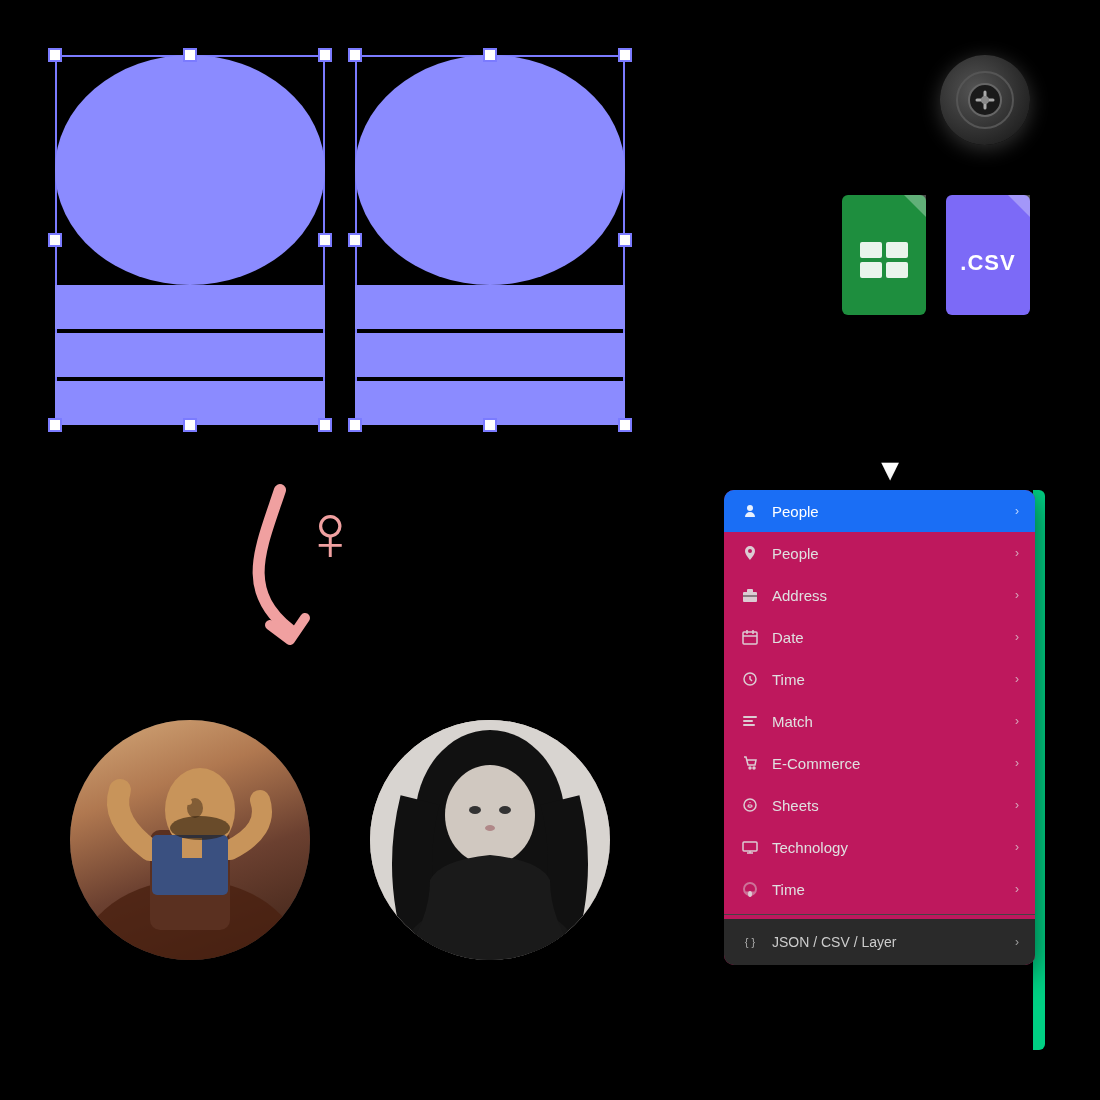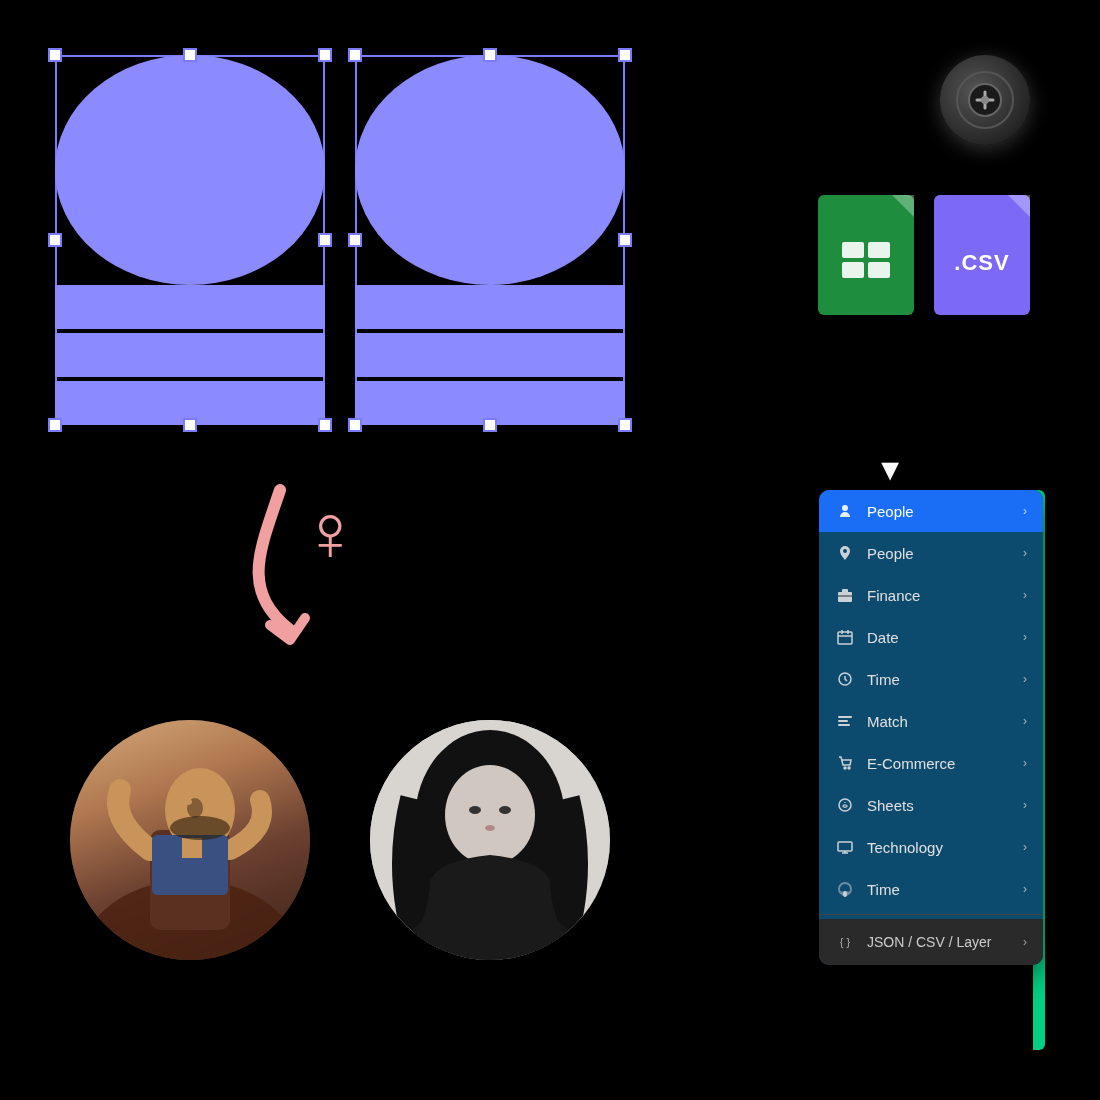--- a/index.html
+++ b/index.html
@@ -140,21 +140,21 @@
     
     .file-icons {
       position: absolute;
       top: 195px;
       right: 70px;
       display: flex;
       gap: 20px;
     }
 
     .file-icon {
-      width: 96px;
+      width: 84px;
       height: 120px;
       border-radius: 6px;
       display: flex;
       flex-direction: column;
       align-items: center;
       justify-content: center;
       position: relative;
     }
 
     .file-icon.sheets {
@@ -208,23 +208,23 @@
       align-items: center;
       justify-content: center;
       color: white;
       font-size: 30px;
     }
 
     
     .dropdown-menu {
       position: absolute;
       top: 490px;
-      right: 57px;
-      width: 224px;
-      background: #0c4a6e;
+      right: 65px;
+      width: 311px;
+      background: #be185d;
       border-radius: 10px;
       overflow: hidden;
       box-shadow: 0 8px 30px rgba(0,0,0,0.6);
       z-index: 100;
     }
 
     .menu-item {
       display: flex;
       align-items: center;
       padding: 11px 16px;
@@ -477,21 +477,21 @@
   </div>
 
   <div class="menu-item">
     <span class="menu-item-icon">
       <svg width="16" height="16" viewBox="0 0 16 16" fill="currentColor">
           <rect x="1" y="5" width="14" height="10" rx="1"></rect>
           <path d="M5 5V3a1 1 0 011-1h4a1 1 0 011 1v2"></path>
           <line x1="1" y1="9" x2="15" y2="9" stroke="#2a2a2a" stroke-width="1"></line>
         </svg>
     </span>
-    <span class="menu-item-label">Finance</span>
+    <span class="menu-item-label">Address</span>
     <span class="menu-item-chevron">›</span>
   </div>
 
   <div class="menu-item">
     <span class="menu-item-icon">
       <svg width="16" height="16" viewBox="0 0 16 16" fill="currentColor">
           <rect x="1" y="3" width="14" height="12" rx="1" fill="none" stroke="currentColor" stroke-width="1.5"></rect>
           <path d="M5 1v4M11 1v4M1 7h14" stroke="currentColor" stroke-width="1.5"></path>
         </svg>
     </span>

